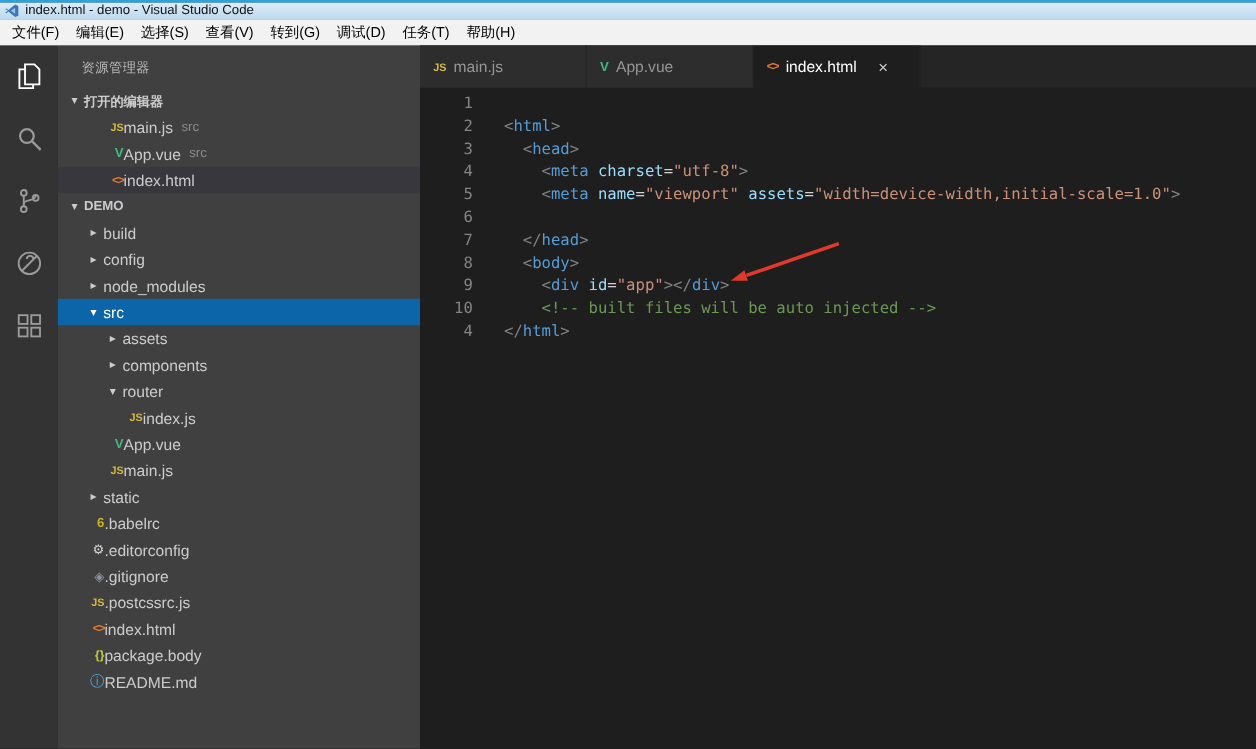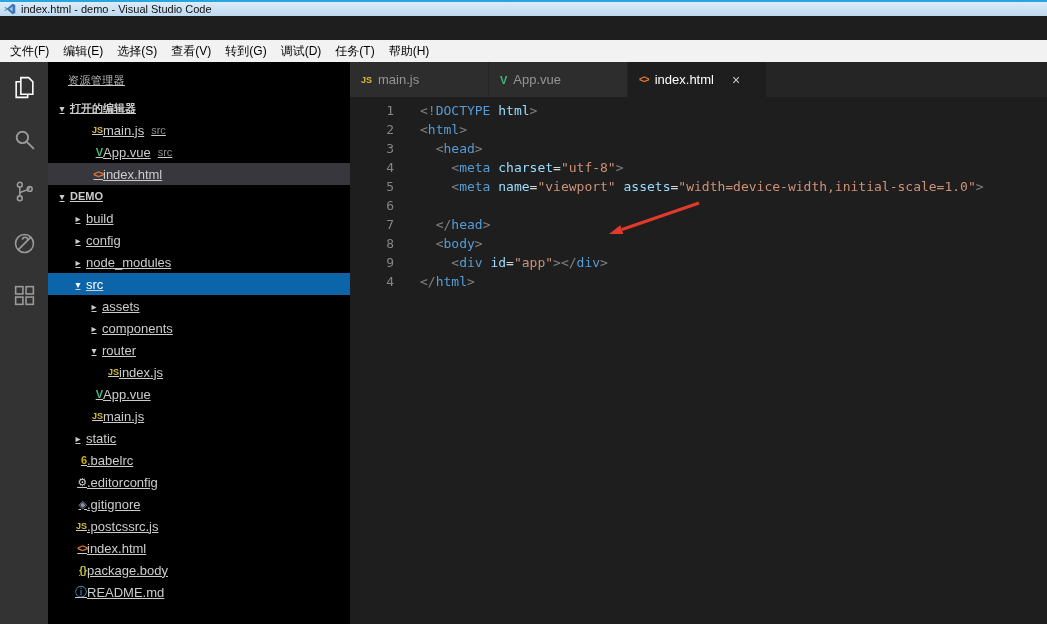--- a/index.html
+++ b/index.html
@@ -5,33 +5,33 @@
   html,body{margin:0;padding:0;}
   body{width:1047px;height:624px;position:relative;overflow:hidden;background:#1e1e1e;
        font-family:"Liberation Sans","DejaVu Sans",sans-serif;cursor:default;}
 
   
   .titlebar{height:14px;border-top:2px solid #2aa4de;background:linear-gradient(#dcecf9,#bed9ef);
             display:flex;align-items:center;gap:5px;padding-left:4px;font-size:11px;color:#111;}
   .vslogo{width:12px;height:12px;flex:none;display:inline-block;}
   .wtitle{white-space:nowrap;}
   .menubar{height:22px;background:#f2f2f2;display:flex;align-items:center;padding-left:3px;
-           font-size:12px;color:#000;margin-top:24px;}
+           font-size:12px;color:#000;}
   .menu-item{padding:0 7px;line-height:22px;}
 
   
   .main{display:flex;height:586px;}
   .activitybar{width:48px;background:#333333;flex:none;display:flex;flex-direction:column;
                align-items:center;padding-top:13px;gap:27px;}
   .ab{width:25px;height:25px;color:#9b9b9b;}
   .ab.active{color:#ffffff;}
   .ab svg{width:100%;height:100%;}
 
   
-  .sidebar{width:302px;background:#000000;flex:none;color:#cccccc;font-size:13px;overflow:hidden;text-decoration:underline;}
+  .sidebar{width:302px;background:#404040;flex:none;color:#cccccc;font-size:13px;overflow:hidden;}
   .sidebar-title{font-size:11px;color:#bbbbbb;padding:11px 0 9px 20px;letter-spacing:.4px;}
   .sec{height:22px;display:flex;align-items:center;font-size:11px;font-weight:bold;
        color:#cccccc;padding-left:6px;}
   .caret{width:16px;flex:none;text-align:center;font-size:10px;color:#cccccc;font-weight:normal;}
   .row{height:22px;display:flex;align-items:center;}
   .row.selected{background:var(--sel,#0c64a9);color:#ffffff;}
   .row.selected .caret{color:#ffffff;}
   .row.activefile{background:#37373d;}
   .oe-row{padding-left:38px;}
   .lbl{white-space:nowrap;}
@@ -251,29 +251,30 @@
           <span class="fi fi-vue">V</span>
           <span class="lbl">App.vue</span>
         </div>
         <div class="tab active">
           <span class="fi fi-html">&lt;&gt;</span>
           <span class="lbl">index.html</span>
           <span class="tab-close">×</span>
         </div>
       </div>
     <div class="editor" id="editor">
-        <div class="cline"><span class="ln">1</span><span class="ctext"><span class="tk-p">&lt;!</span><span class="tk-t">DOCTYPE</span><span class="tk-a"> html</span><span class="tk-p">&gt;</span></span></div>
+        <div class="cline"><span class="ln">1</span></div>
         <div class="cline"><span class="ln">2</span><span class="ctext"><span class="tk-p">&lt;</span><span class="tk-t">html</span><span class="tk-p">&gt;</span></span></div>
         <div class="cline"><span class="ln">3</span><span class="ctext"><span class="tk-p">  &lt;</span><span class="tk-t">head</span><span class="tk-p">&gt;</span></span></div>
         <div class="cline"><span class="ln">4</span><span class="ctext"><span class="tk-p">    &lt;</span><span class="tk-t">meta</span><span class="tk-a"> charset</span><span class="tk-o">=</span><span class="tk-v">"utf-8"</span><span class="tk-p">&gt;</span></span></div>
         <div class="cline"><span class="ln">5</span><span class="ctext"><span class="tk-p">    &lt;</span><span class="tk-t">meta</span><span class="tk-a"> name</span><span class="tk-o">=</span><span class="tk-v">"viewport"</span><span class="tk-a"> assets</span><span class="tk-o">=</span><span class="tk-v">"width=device-width,initial-scale=1.0"</span><span class="tk-p">&gt;</span></span></div>
         <div class="cline"><span class="ln">6</span></div>
         <div class="cline"><span class="ln">7</span><span class="ctext"><span class="tk-p">  &lt;/</span><span class="tk-t">head</span><span class="tk-p">&gt;</span></span></div>
         <div class="cline"><span class="ln">8</span><span class="ctext"><span class="tk-p">  &lt;</span><span class="tk-t">body</span><span class="tk-p">&gt;</span></span></div>
         <div class="cline"><span class="ln">9</span><span class="ctext"><span class="tk-p">    &lt;</span><span class="tk-t">div</span><span class="tk-a"> id</span><span class="tk-o">=</span><span class="tk-v">"app"</span><span class="tk-p">&gt;</span><span class="tk-p">&lt;/</span><span class="tk-t">div</span><span class="tk-p">&gt;</span></span></div>
+        <div class="cline"><span class="ln">10</span><span class="ctext"><span class="tk-c">    &lt;!-- built files will be auto injected --&gt;</span></span></div>
         <div class="cline"><span class="ln">4</span><span class="ctext"><span class="tk-p">&lt;/</span><span class="tk-t">html</span><span class="tk-p">&gt;</span></span></div>
       </div>
   </div>
 </div>
 
 <svg class="arrow" width="1047" height="624">
   <line x1="699" y1="203" x2="622" y2="229.5" stroke-width="3" stroke="#e03a2c"></line>
   <polygon points="609,234 623.3,234 620.3,225.3" fill="#e03a2c"></polygon>
 </svg>
 

